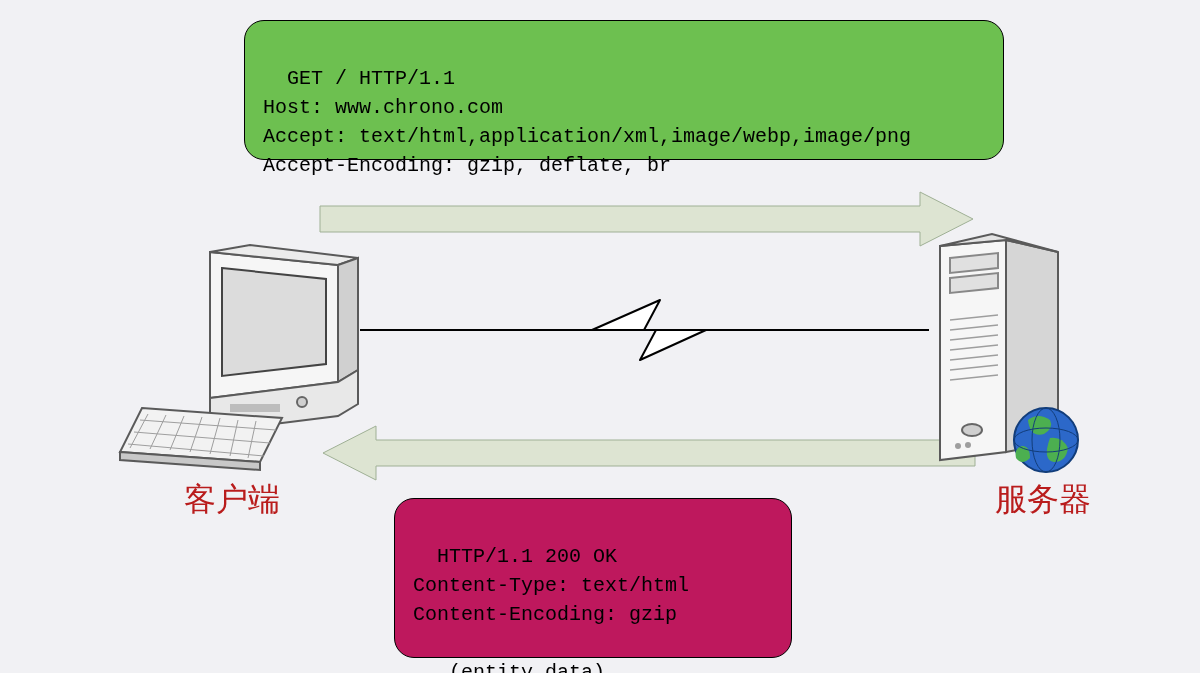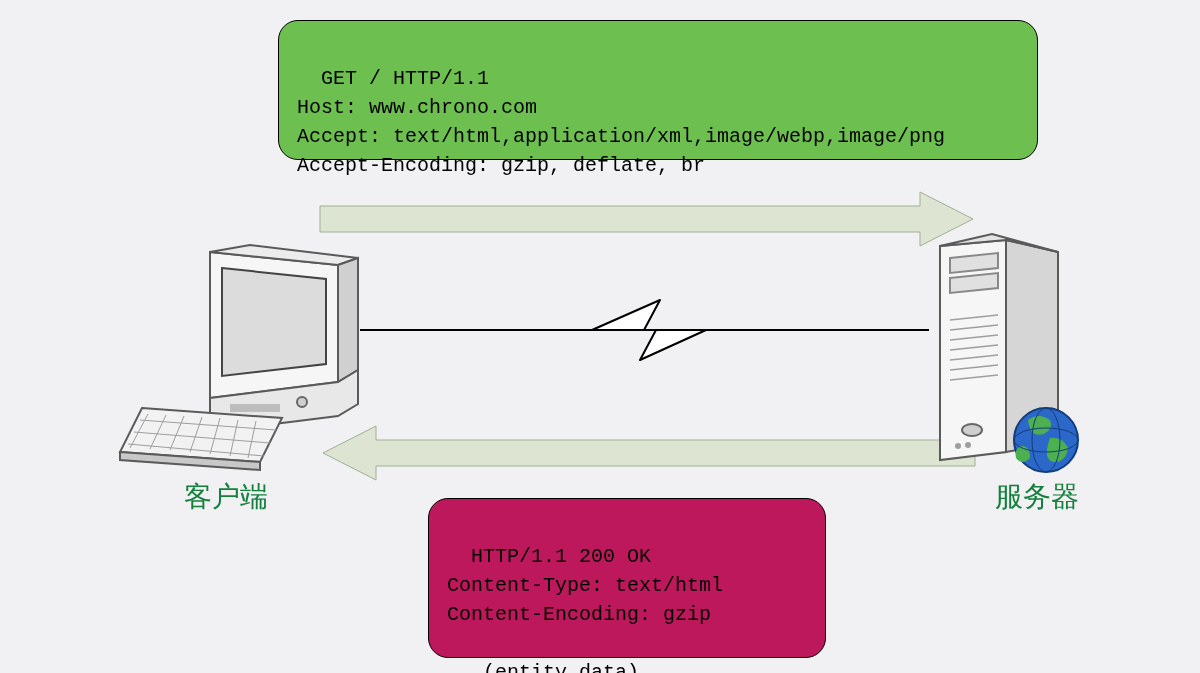--- a/index.html
+++ b/index.html
@@ -7,21 +7,20 @@
     padding: 0;
     width: 1200px;
     height: 673px;
     background: #f1f1f4;
     font-family: "Songti SC", "SimSun", serif;
     position: relative;
     overflow: hidden;
   }
   .mono {
     font-family: "Courier New", Courier, monospace;
-    margin-left: 34px;
   }
   .box {
     position: absolute;
     border-radius: 20px;
     border: 1px solid #000;
     padding: 14px 18px;
     box-sizing: border-box;
     line-height: 1.45;
     font-size: 20px;
     white-space: pre;
@@ -35,22 +34,22 @@
   }
   .response-box {
     left: 394px;
     top: 498px;
     width: 398px;
     height: 160px;
     background: #be185d;
   }
   .label {
     position: absolute;
-    font-size: 28px;
-    color: #15803d;
+    font-size: 32px;
+    color: #b91c1c;
   }
   .client-label { left: 184px; top: 478px; }
   .server-label { left: 995px; top: 478px; }
   svg.scene {
     position: absolute;
     left: 0;
     top: 0;
     width: 1200px;
     height: 673px;
     pointer-events: none;

